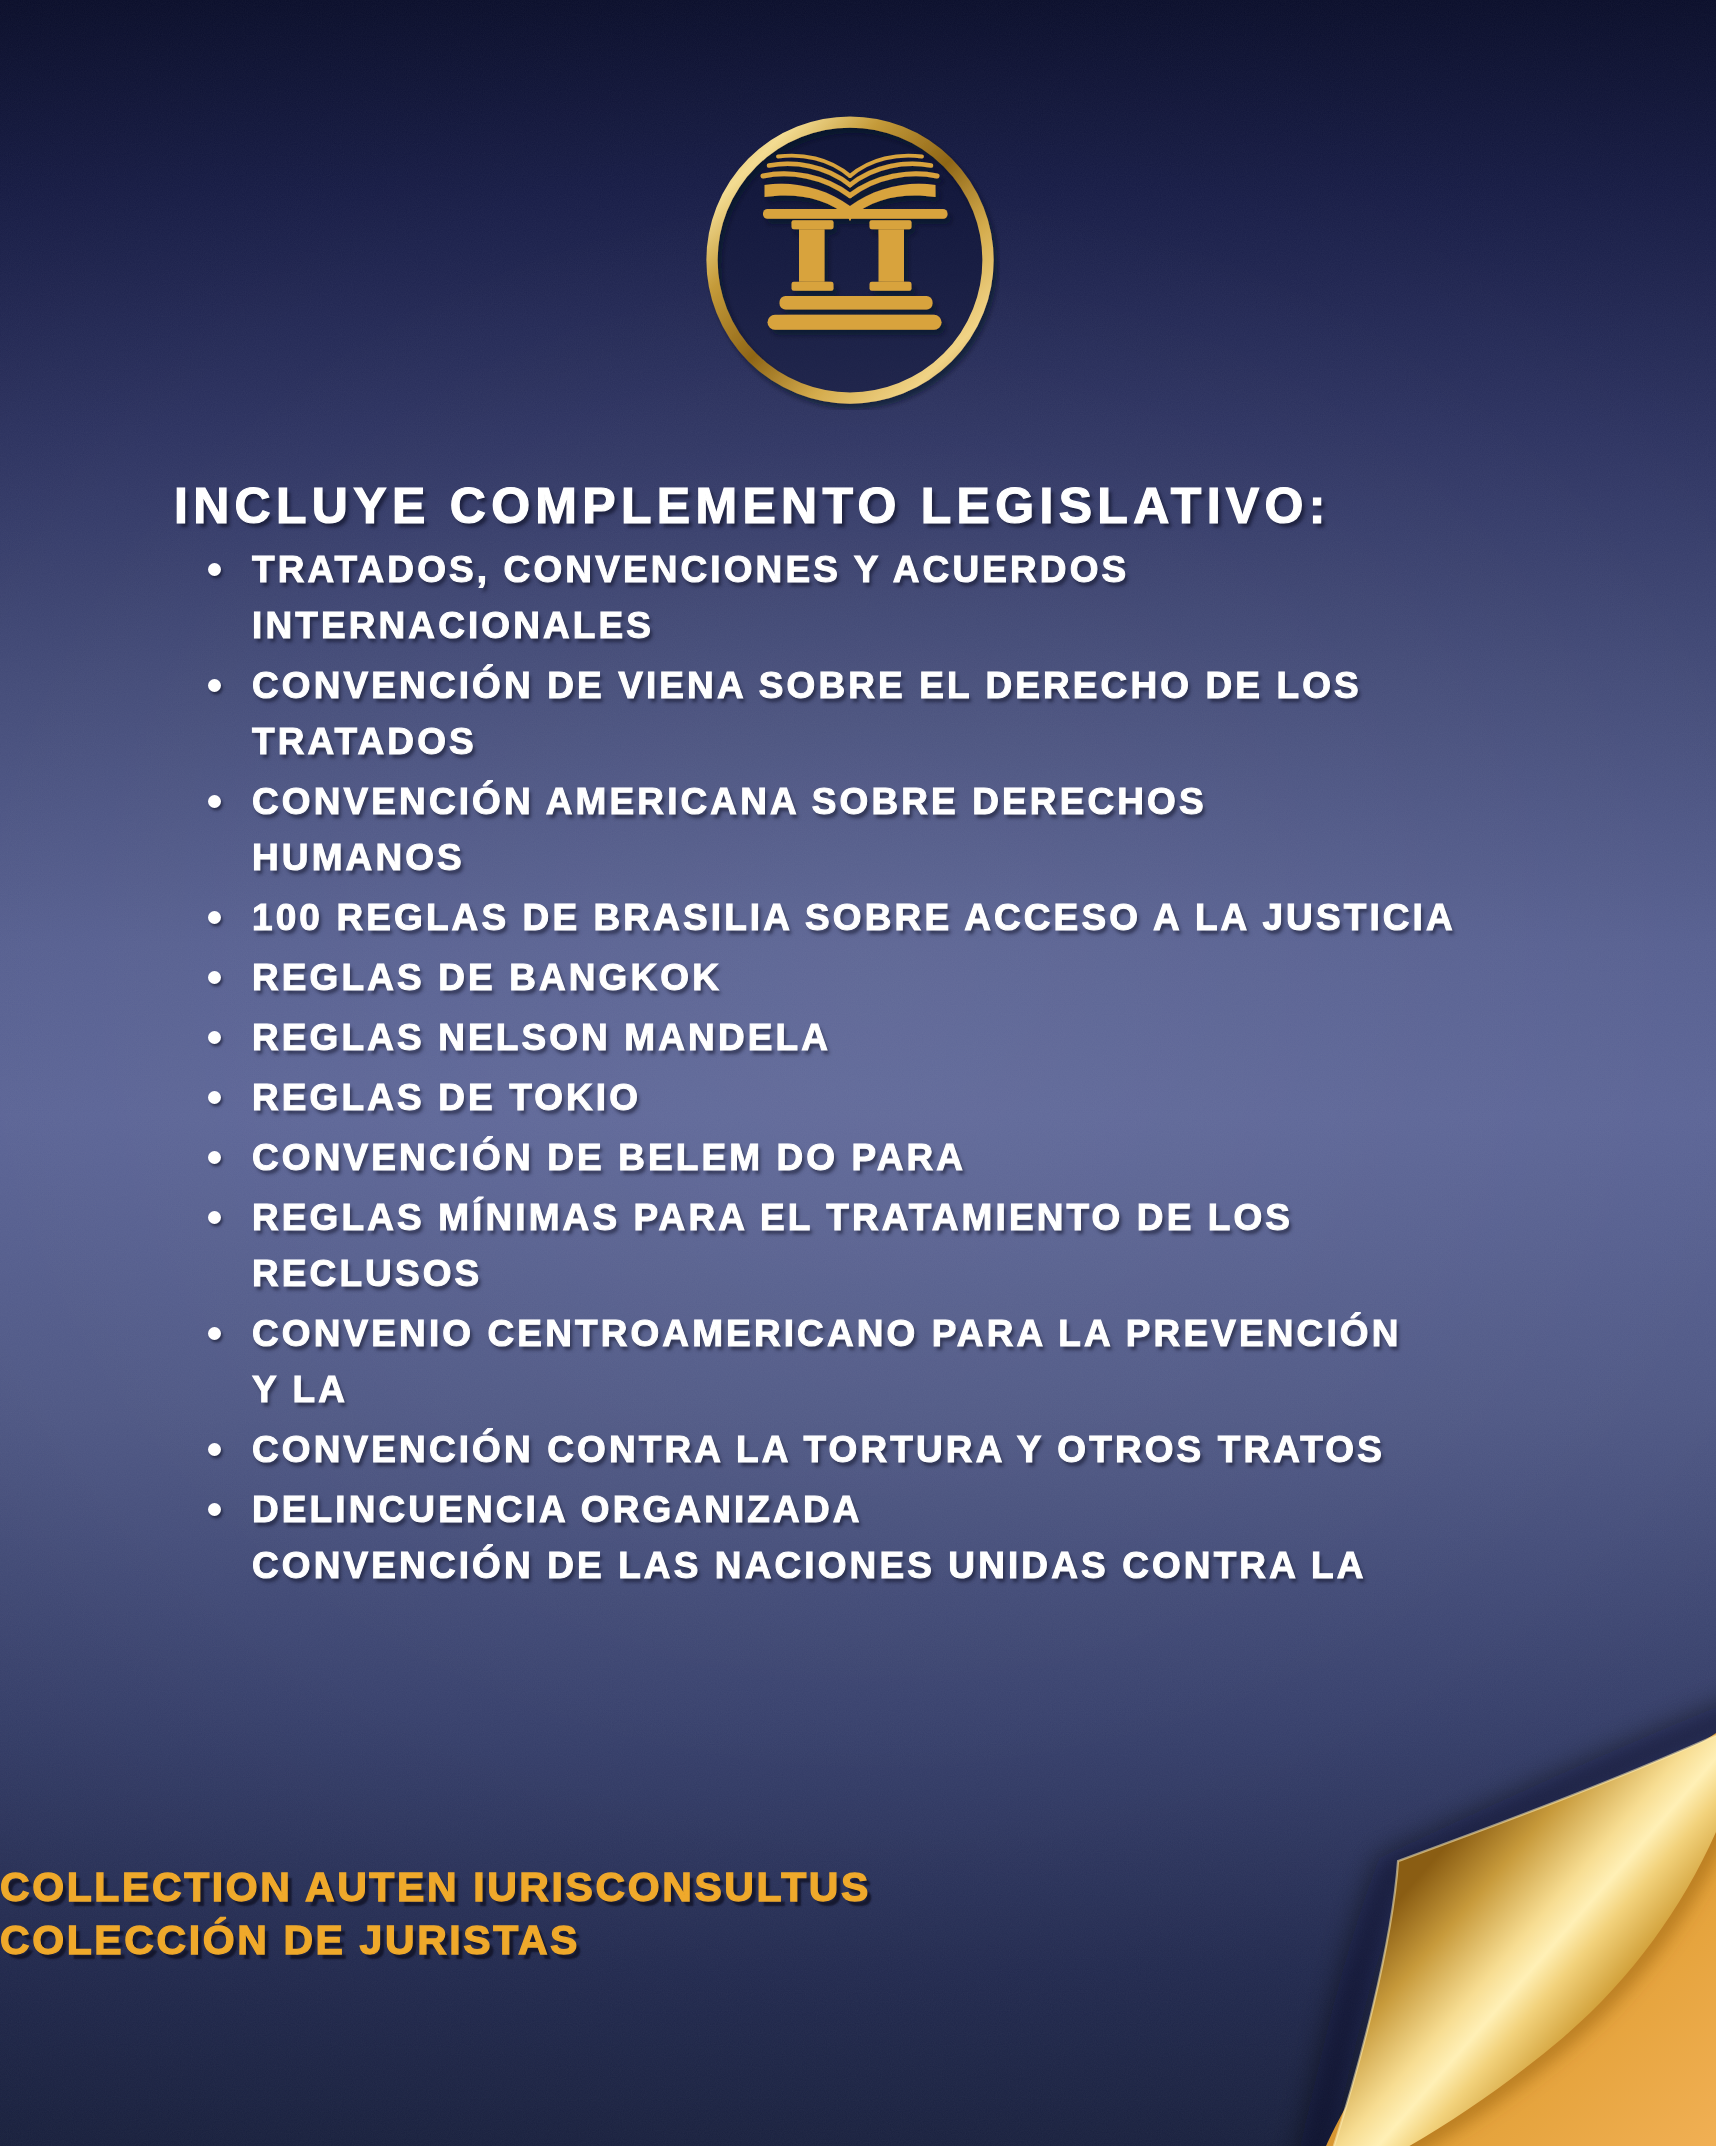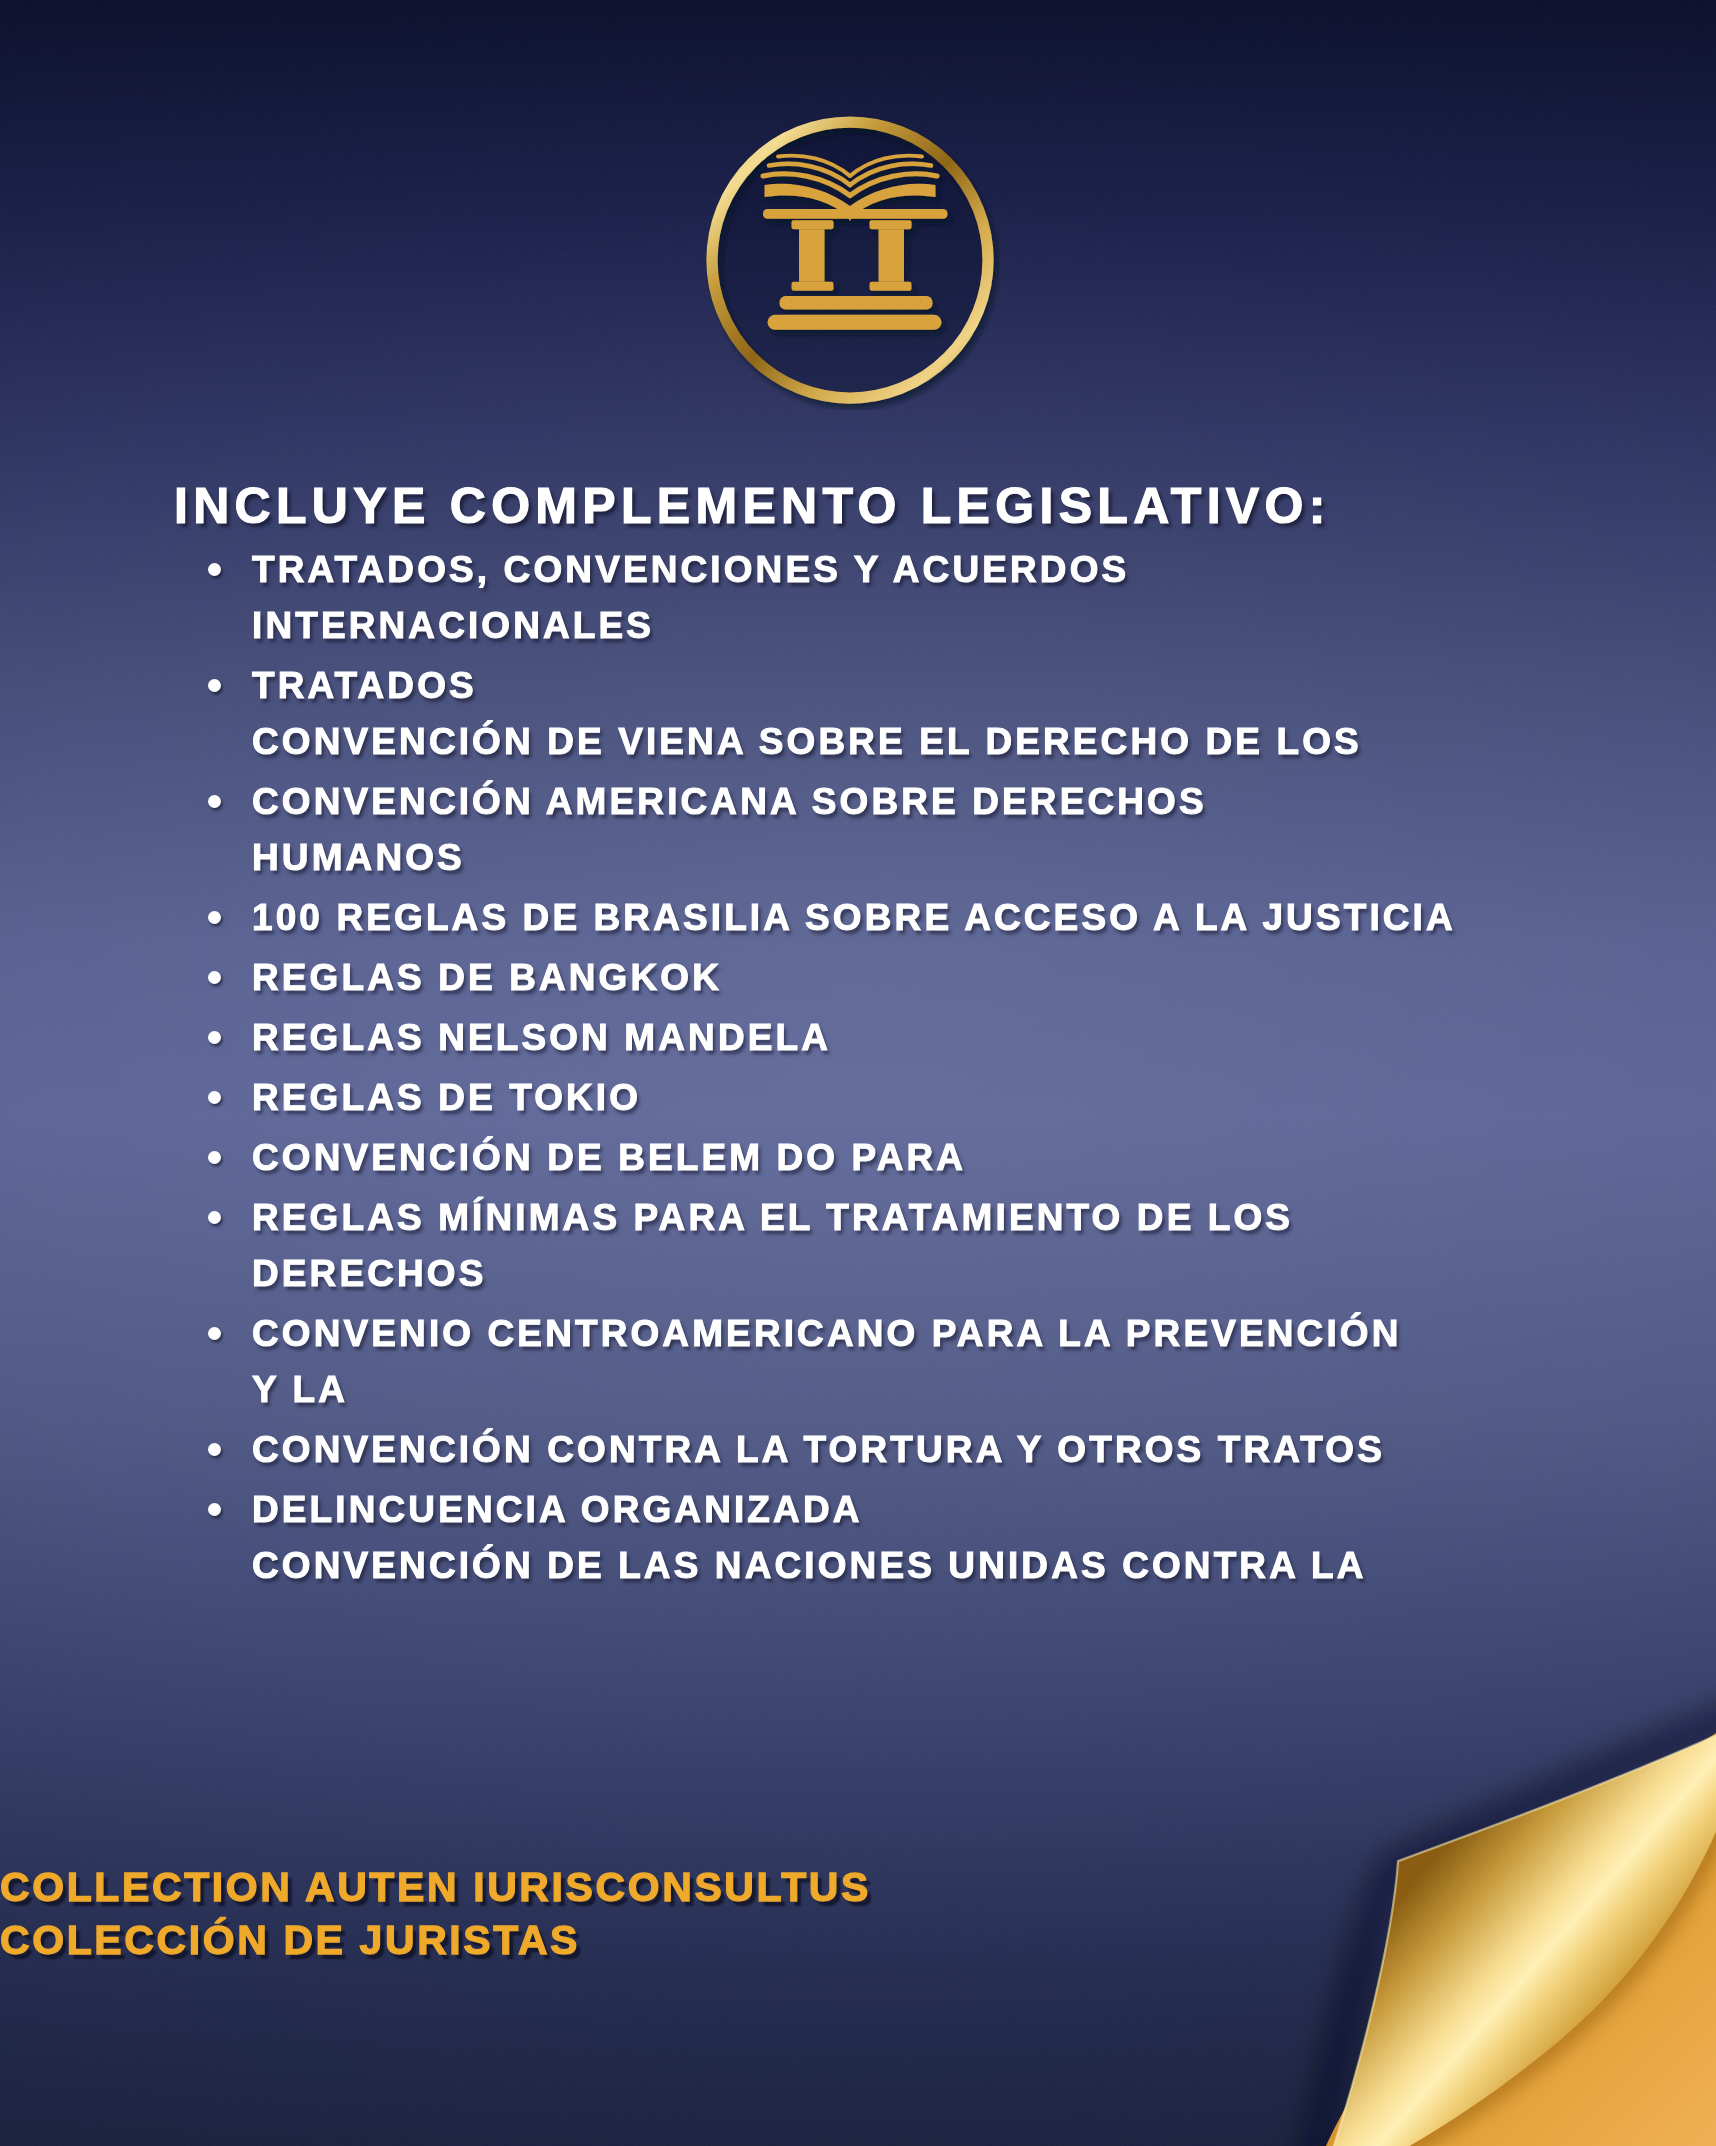--- a/index.html
+++ b/index.html
@@ -123,22 +123,22 @@
   <div class="heading">INCLUYE COMPLEMENTO LEGISLATIVO:</div>
 
   <ul class="list" id="list">
       <li>
         <span class="dot"></span>
         <div class="line">TRATADOS, CONVENCIONES Y ACUERDOS</div>
         <div class="line">INTERNACIONALES</div>
       </li>
       <li>
         <span class="dot"></span>
+        <div class="line">CONVENCIÓN DE VIENA SOBRE EL DERECHO DE LOS</div>
         <div class="line">TRATADOS</div>
-        <div class="line">CONVENCIÓN DE VIENA SOBRE EL DERECHO DE LOS</div>
       </li>
       <li>
         <span class="dot"></span>
         <div class="line">CONVENCIÓN AMERICANA SOBRE DERECHOS</div>
         <div class="line">HUMANOS</div>
       </li>
       <li>
         <span class="dot"></span>
         <div class="line">100 REGLAS DE BRASILIA SOBRE ACCESO A LA JUSTICIA</div>
       </li>
@@ -154,21 +154,21 @@
         <span class="dot"></span>
         <div class="line">REGLAS DE TOKIO</div>
       </li>
       <li>
         <span class="dot"></span>
         <div class="line">CONVENCIÓN DE BELEM DO PARA</div>
       </li>
       <li>
         <span class="dot"></span>
         <div class="line">REGLAS MÍNIMAS PARA EL TRATAMIENTO DE LOS</div>
-        <div class="line">DERECHOS</div>
+        <div class="line">RECLUSOS</div>
       </li>
       <li>
         <span class="dot"></span>
         <div class="line">CONVENIO CENTROAMERICANO PARA LA PREVENCIÓN</div>
         <div class="line">Y LA</div>
       </li>
       <li>
         <span class="dot"></span>
         <div class="line">CONVENCIÓN CONTRA LA TORTURA Y OTROS TRATOS</div>
       </li>

